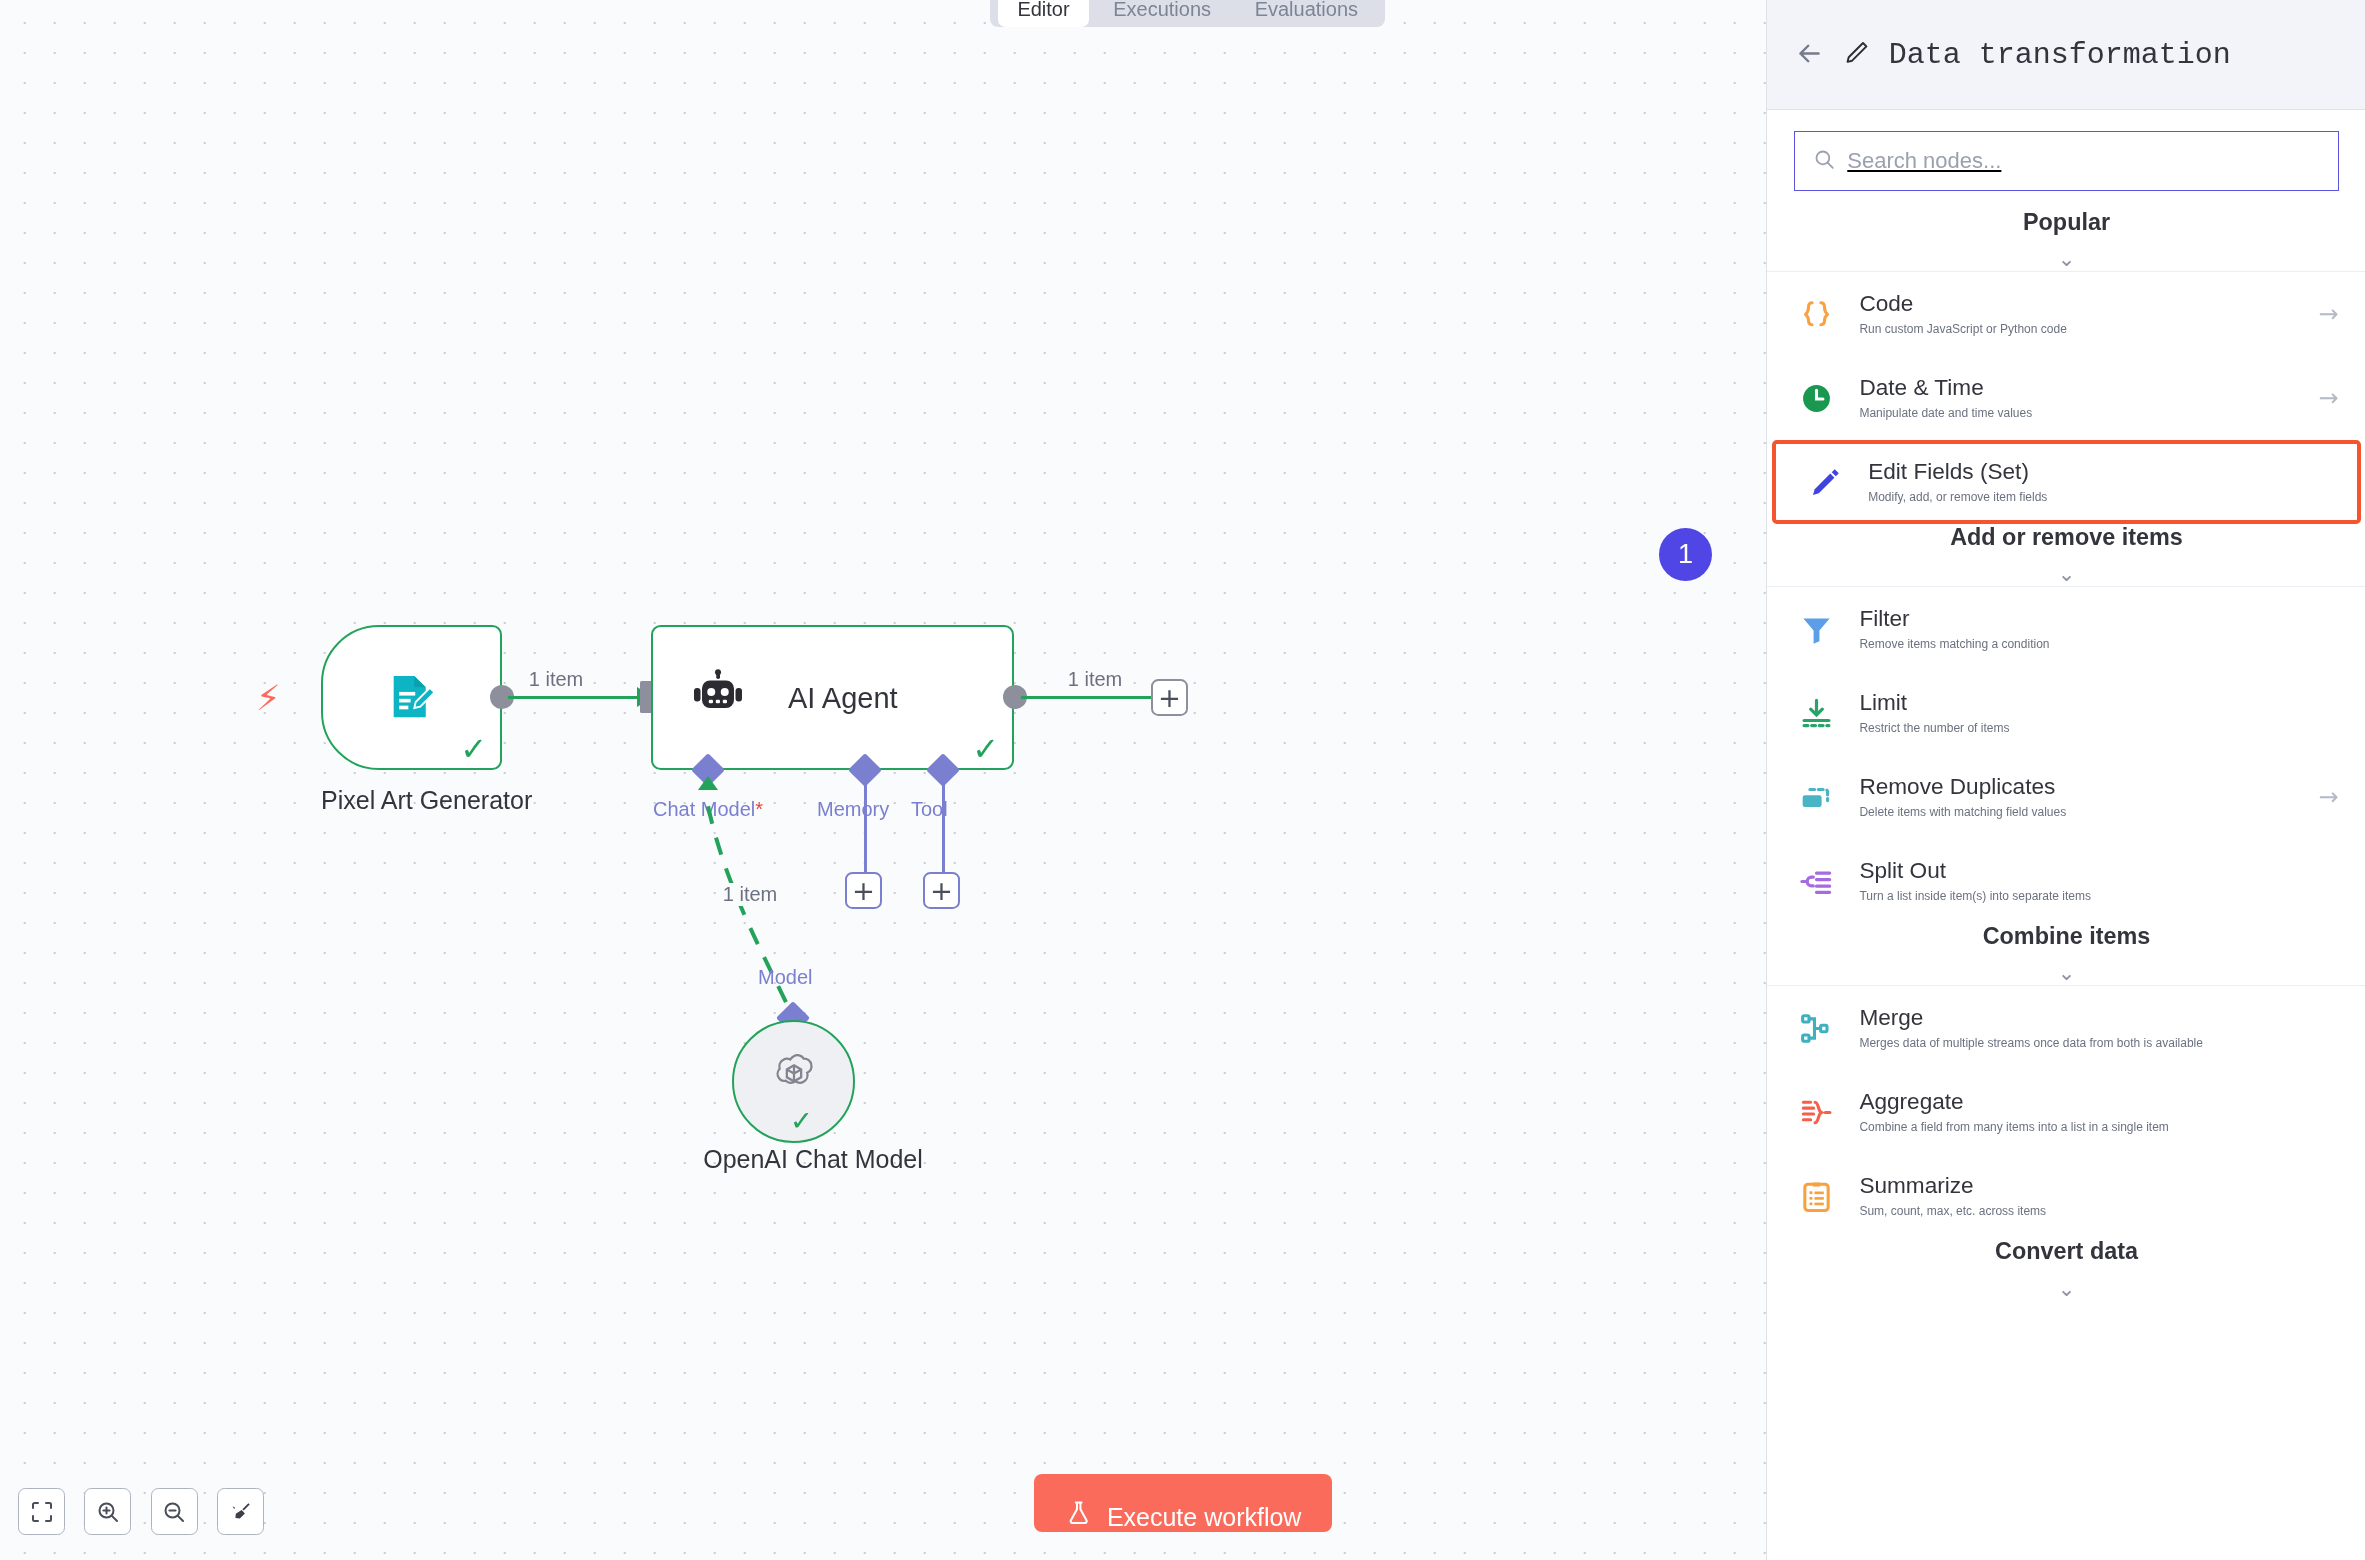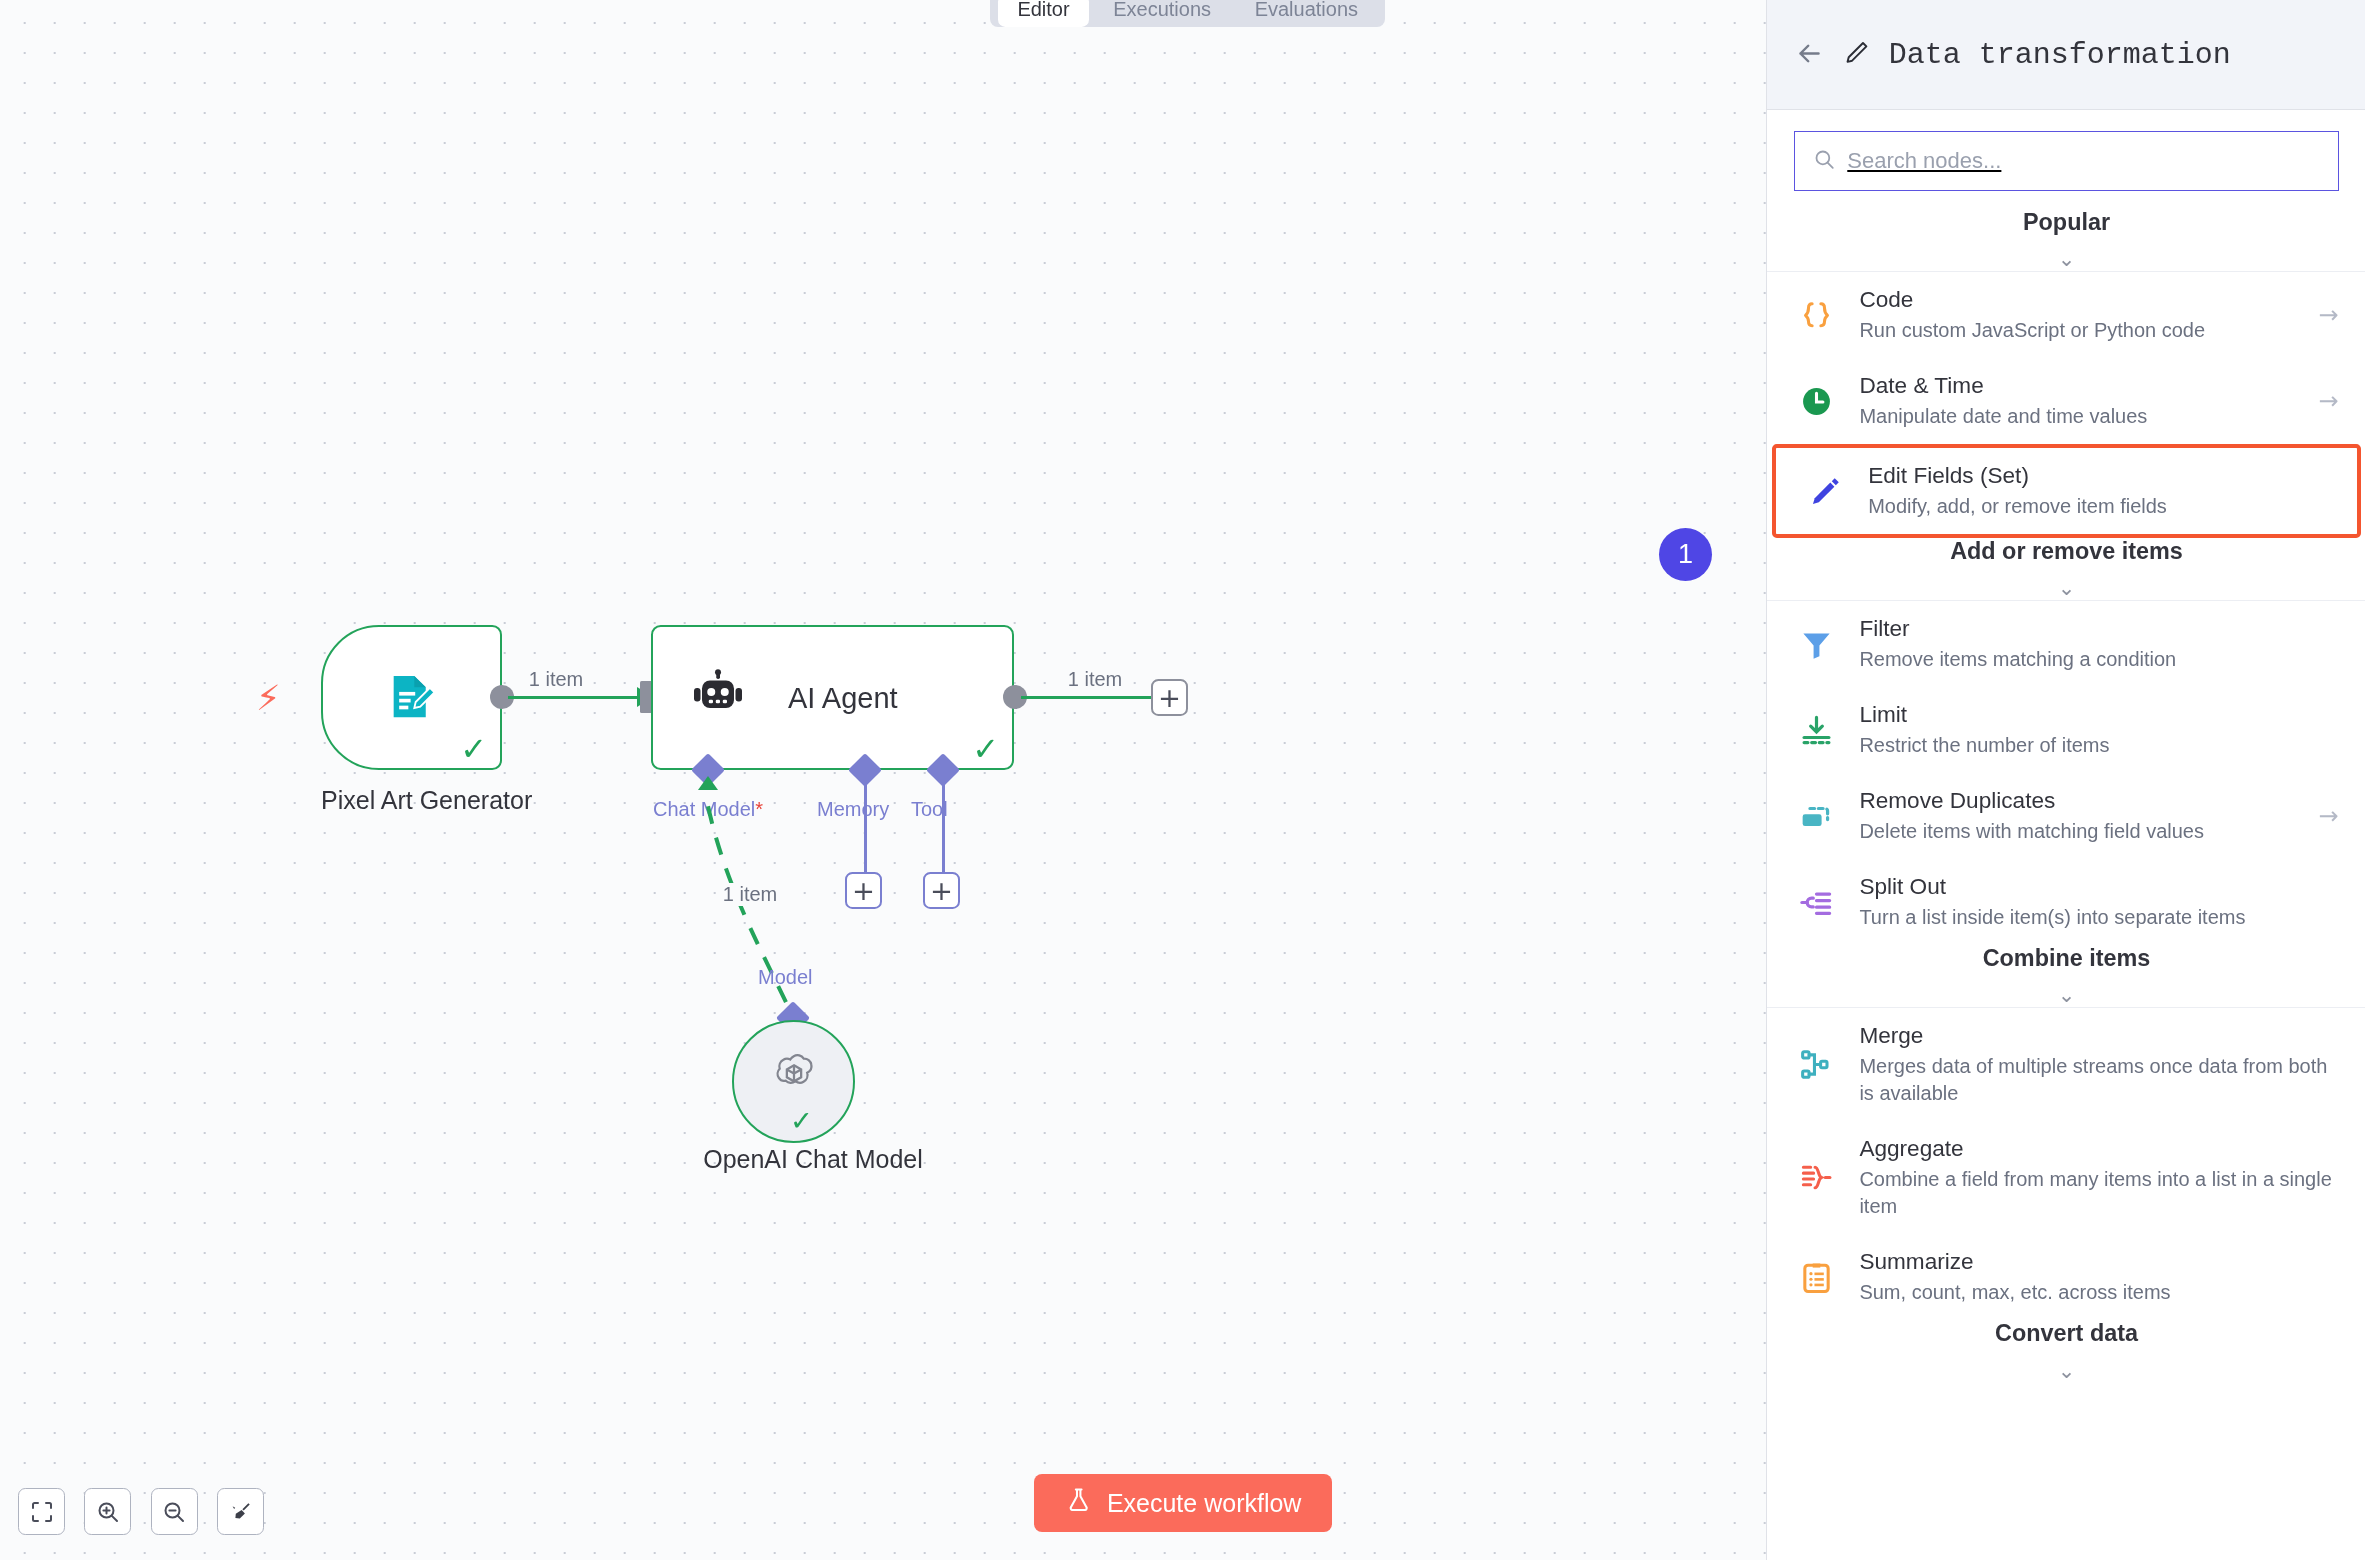--- a/index.html
+++ b/index.html
@@ -142,21 +142,21 @@
     width: 47px; height: 47px; background: #fff;
     border: 1.6px solid #aeb3c0; border-radius: 7.3px;
     display: flex; align-items: center; justify-content: center;
   }
 
   
   .execute-btn {
     position: absolute; left: 1034px; bottom: 29px;
     height: 58px; padding: 0 31px;
     background: #fb6b5b; border-radius: 8px;
-    display: flex; align-items: center; gap: 14.5px;
+    display: flex; align-items: flex-end; gap: 14.5px;
     color: #fff; font-size: 25px; white-space: nowrap;
   }
 
   
   .step-badge {
     position: absolute; left: 1659px; top: 528px;
     width: 53px; height: 53px; border-radius: 50%;
     background: #4f46e5; color: #fff;
     display: flex; align-items: center; justify-content: center;
     font-size: 27px; z-index: 40;
@@ -207,21 +207,21 @@
   .node-row.highlighted {
     border: 4px solid #f4552f; border-radius: 4.8px;
     margin: 0 4.8px;
   }
   .row-icon {
     width: 44px; flex-shrink: 0;
     display: flex; align-items: center; justify-content: center;
   }
   .row-text { flex: 1; min-width: 0; }
   .row-title { font-size: 22.6px; color: #33343c; margin-bottom: 4px; }
-  .row-desc { font-size: 20px; color: #6b7180; line-height: 1.35; }
+  .row-desc { font-size: 12px; color: #6b7180; line-height: 1.35; }
   .row-arrow {
     font-size: 24px; color: #b4b9c6; flex-shrink: 0;
     font-family: "DejaVu Sans", sans-serif;
   }
   .chevron { font-size: 21px; color: #8d929f; font-family: "DejaVu Sans", sans-serif; }
 </style>
 </head>
 <body>
 
 <div id="app">

